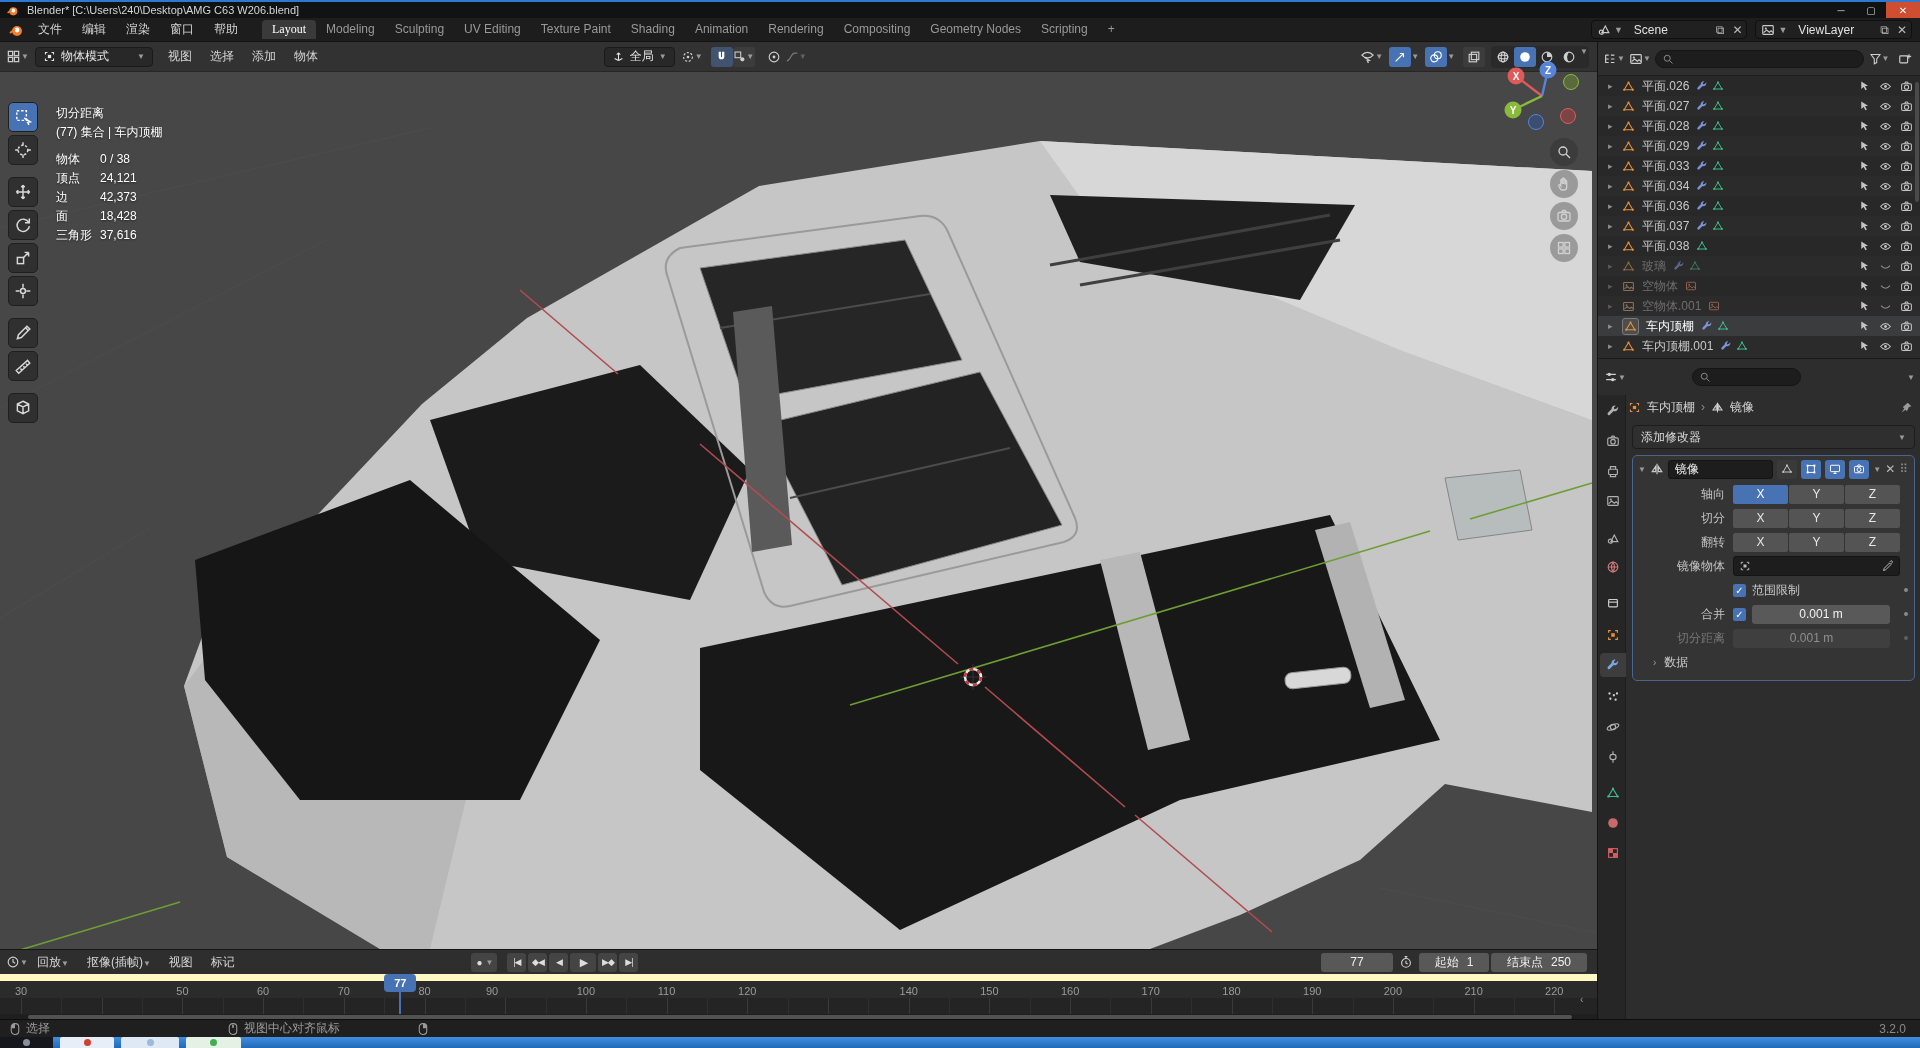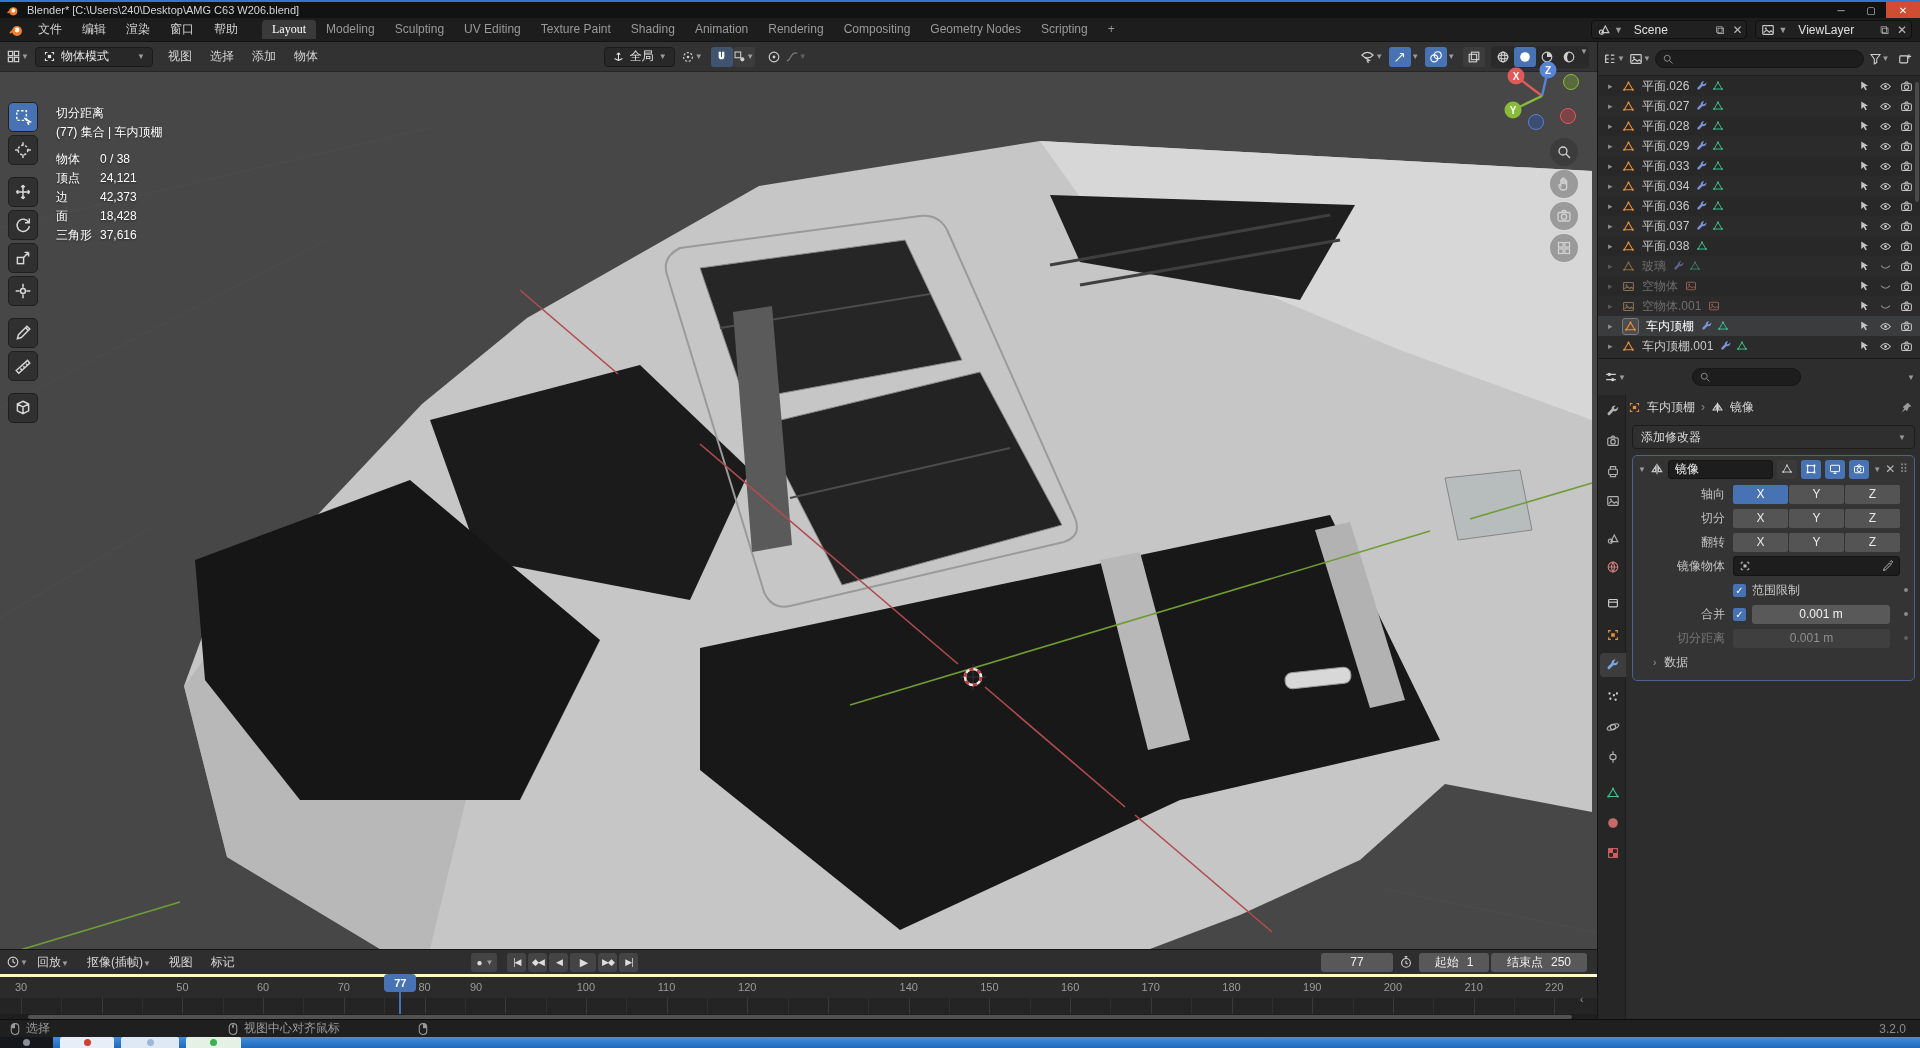--- a/index.html
+++ b/index.html
@@ -86,21 +86,21 @@
   .xyz .ab{flex:1;height:19px;background:#545454;color:#e8e8e8;display:flex;align-items:center;justify-content:center;border-radius:2px;}
   .xyz .ab.on{background:#4772b3;color:#fff;}
   .objfield{flex:1;margin-right:14px;height:20px;background:#1d1d1d;border:1px solid #141414;border-radius:3px;display:flex;align-items:center;padding:0 5px;color:#bbb;justify-content:space-between;}
   .chk{width:13px;height:13px;background:#4772b3;border-radius:2px;color:#fff;font-size:10px;display:flex;align-items:center;justify-content:center;margin-right:6px;}
   .valfield{flex:1;margin-right:14px;height:19px;background:#595959;border-radius:3px;display:flex;align-items:center;justify-content:center;color:#f2f2f2;}
   .valfield.dim{background:#3f3f3f;color:#8f8f8f;}
   .dot{width:4px;height:4px;border-radius:2px;background:#8a8a8a;margin-right:6px;}
   
   #timeline{left:0;top:949px;width:1597px;height:70px;background:#2e2e2e;border-top:1px solid #161616;}
   #tl-header{position:absolute;left:0;top:0;width:100%;height:24px;display:flex;align-items:center;}
-  #tl-ruler{position:absolute;left:0;top:24px;width:100%;height:24px;background:#2b2b2b;border-top:3px solid #fef9c3;}
+  #tl-ruler{position:absolute;left:0;top:24px;width:100%;height:24px;background:#2b2b2b;border-top:7px solid #fef9c3;}
   .rnum{position:absolute;top:4px;transform:translateX(-50%);color:#9b9b9b;font-size:11px;}
   #tl-track{position:absolute;left:0;top:48px;width:100%;height:16px;background:#242424;}
   .tick{position:absolute;top:0;width:1px;height:16px;background:#3a3a3a;}
   #tl-scroll{position:absolute;left:0;top:64px;width:100%;height:6px;background:#1f1f1f;}
   #tl-scrollbar{position:absolute;left:28px;top:1px;width:1544px;height:4px;background:#525252;border-radius:2px;}
   #playhead-line{position:absolute;top:24px;width:2px;height:40px;background:#4772b3;}
   #playhead-badge{position:absolute;top:24px;width:32px;height:18px;margin-left:-16px;background:#4772b3;color:#fff;border-radius:4px;display:flex;align-items:center;justify-content:center;font-weight:bold;font-size:11px;}
   .tfield{display:flex;align-items:center;justify-content:center;background:#585858;border-radius:3px;height:19px;color:#f0f0f0;gap:8px;padding:0 10px;}
   .transport{display:flex;gap:2px;}
   .tbtn{min-width:19px;height:19px;background:#444;border-radius:3px;display:flex;align-items:center;justify-content:center;color:#ddd;font-size:9px;letter-spacing:-1px;}
@@ -1321,21 +1321,21 @@
         <span>250</span>
       </span>
     </div>
     <div id="tl-ruler">
         <span class="rnum" style="left: 21px;">30</span>
         <span class="rnum" style="left: 101.7px; margin-top: 20px;">40</span>
         <span class="rnum" style="left: 182.4px;">50</span>
         <span class="rnum" style="left: 263.1px;">60</span>
         <span class="rnum" style="left: 343.8px;">70</span>
         <span class="rnum" style="left: 424.5px;">80</span>
-        <span class="rnum" style="left: 476px;">90</span>
+        <span class="rnum" style="left: 492px;">90</span>
         <span class="rnum" style="left: 585.9px;">100</span>
         <span class="rnum" style="left: 666.6px;">110</span>
         <span class="rnum" style="left: 747.3px;">120</span>
         <span class="rnum" style="left: 788px; margin-top: 36px;">130</span>
         <span class="rnum" style="left: 908.7px;">140</span>
         <span class="rnum" style="left: 989.4px;">150</span>
         <span class="rnum" style="left: 1070.1px;">160</span>
         <span class="rnum" style="left: 1150.8px;">170</span>
         <span class="rnum" style="left: 1231.5px;">180</span>
         <span class="rnum" style="left: 1312.2px;">190</span>

